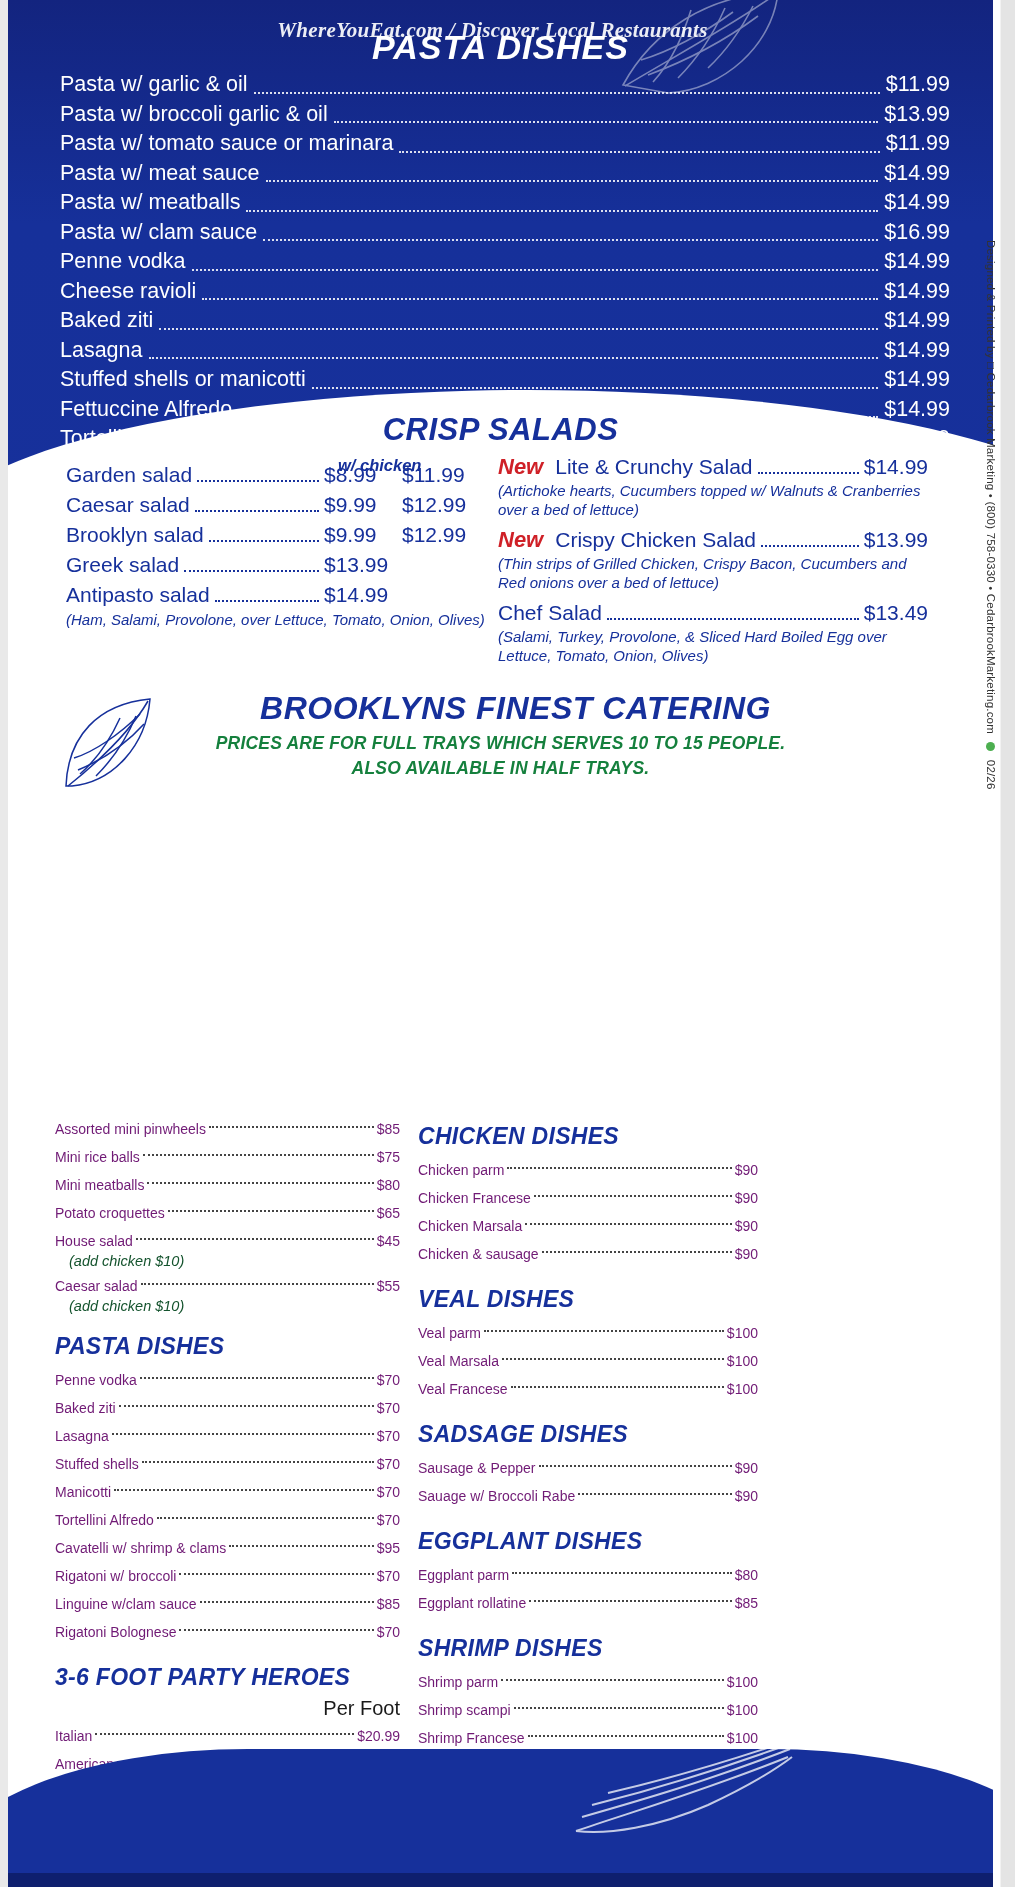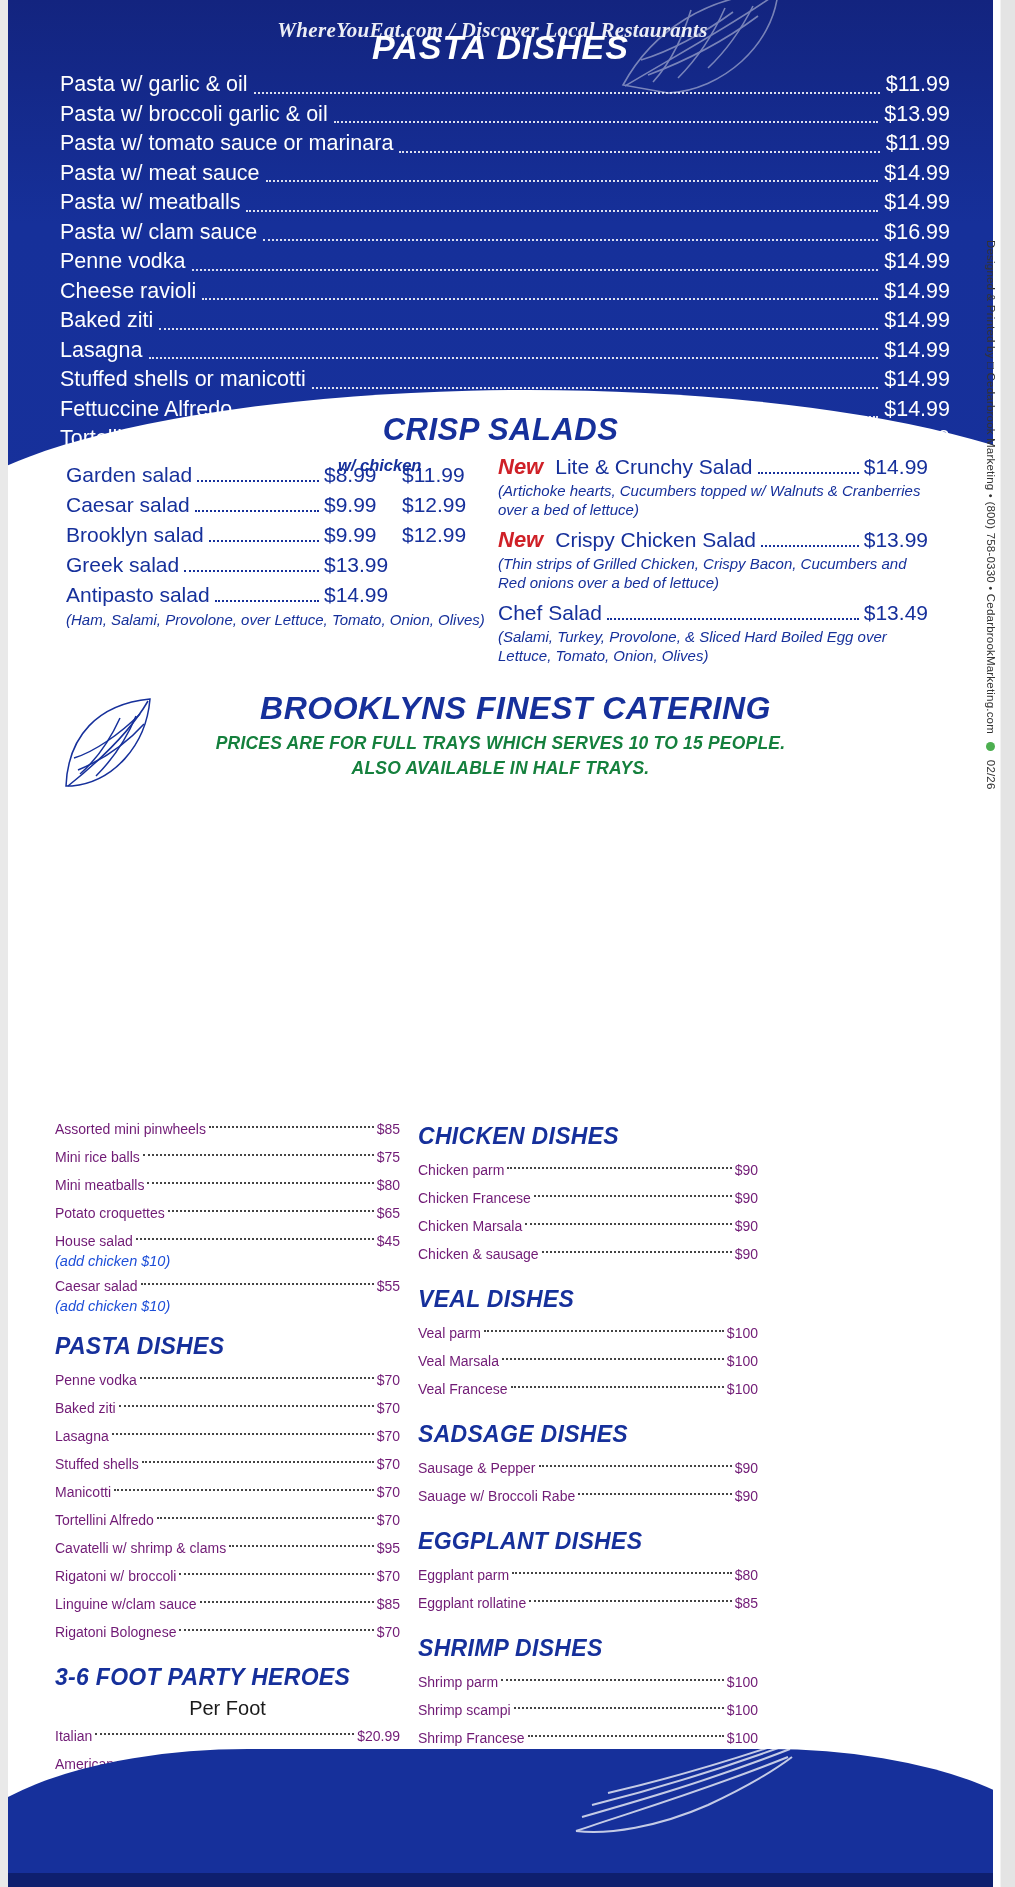--- a/index.html
+++ b/index.html
@@ -236,26 +236,26 @@
   .irow .idots {
     flex: 1 1 auto;
     margin: 0 3px 5px 3px;
     border-bottom: 2px dotted #444;
     height: 1px;
   }
   .irow .iprice { flex: 0 0 auto; }
   .subnote {
     font-size: 14.5px;
     font-style: italic;
-    color: #1d4ed8;
+    color: #14532d;
     line-height: 17px;
-    margin: -2px 0 2px 0;
+    margin: -2px 0 2px 14px;
   }
   .perfoot {
-    text-align: center;
+    text-align: right;
     font-size: 20px;
     color: #1a1a1a;
     margin: 2px 0 2px 0;
   }
   
   .side-credit {
     position: absolute;
     right: 18px; top: 760px;
     width: 520px;
     transform: rotate(90deg);

